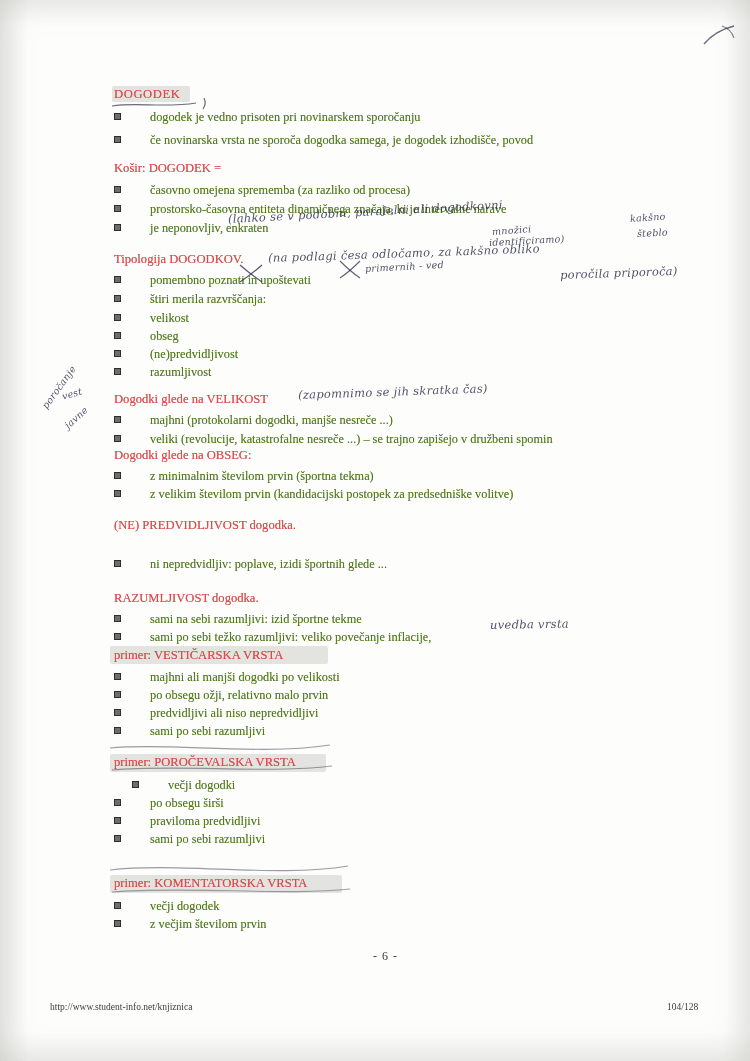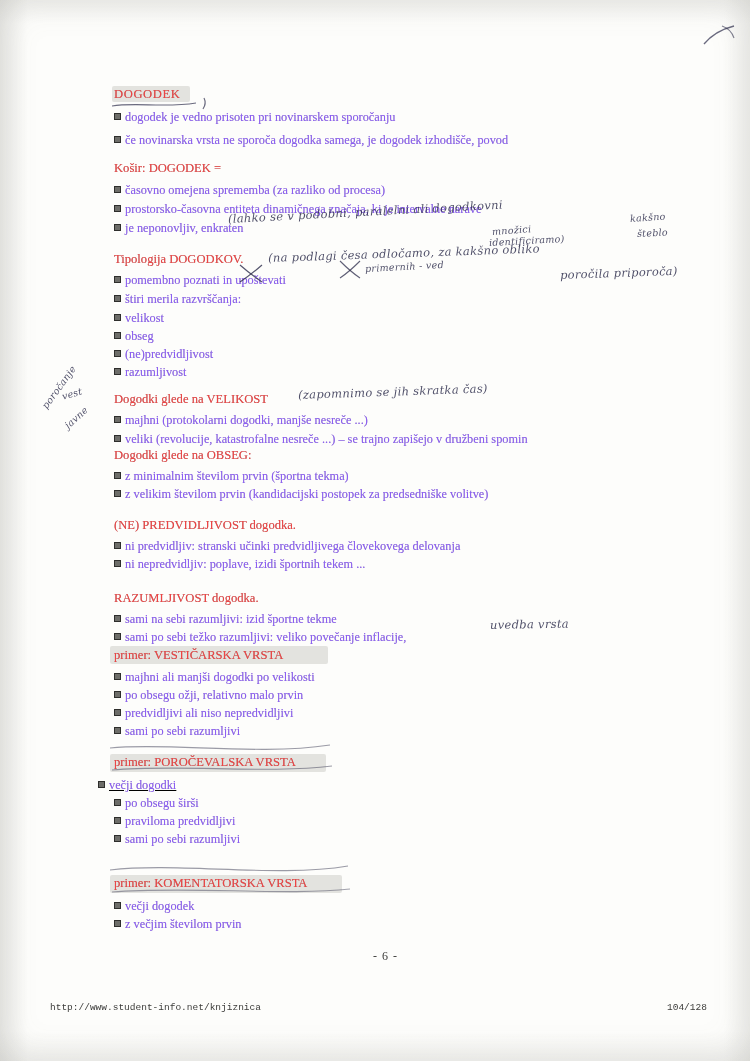--- a/index.html
+++ b/index.html
@@ -51,24 +51,25 @@
     flex: none;
   }
   .sq::after {
     content: "";
     position: absolute;
     left: 1px; top: 1px;
     width: 5px; height: 5px;
     background: #6d6d69;
   }
   .txt {
-    color: #8b5cf6;
+    color: #4d7c0f;
     font-size: 12.3px;
     line-height: 18px;
     text-shadow: 0 0 0.6px rgba(80,80,80,0.40);
+    margin-left: 25px;
   }
   .heading {
     position: absolute;
     color: #ef4444;
     font-size: 12.6px;
     white-space: nowrap;
     text-shadow: 0 0 0.6px rgba(70,70,70,0.5);
   }
   
   .hl {
@@ -85,21 +86,21 @@
     font-style: italic;
     font-size: 11.5px;
     white-space: nowrap;
     opacity: 0.82;
     transform-origin: left center;
     letter-spacing: 0.3px;
   }
   .pen-sm { font-size: 9.5px; }
   .footer-left, .footer-right {
     position: absolute;
-    font-family: Liberation Mono, monospace;
+    font-family: Liberation Serif, serif;
     font-size: 9.5px;
     color: #3c3c3a;
   }
   .pagenum {
     position: absolute;
     font-size: 12px;
     color: #3c3c3a;
     letter-spacing: 1px;
   }
   svg.ink { position: absolute; overflow: visible; pointer-events: none; }
@@ -180,27 +181,23 @@
   <div class="bullet-line" style="left:114px; top:467px;">
     <span class="sq"></span>
     <span class="txt">z minimalnim številom prvin (športna tekma)</span>
   </div>
   <div class="bullet-line" style="left:114px; top:485px;">
     <span class="sq"></span>
     <span class="txt">z velikim številom prvin (kandidacijski postopek za predsedniške volitve)</span>
   </div>
 
   <div class="heading" style="left:114px; top:518px;">(NE) PREDVIDLJIVOST dogodka.</div>
-  <div class="bullet-line" style="left:114px; top:537px;">
-    <span class="sq"></span>
-    <span class="txt">ni predvidljiv: stranski učinki predvidljivega človekovega delovanja</span>
-  </div>
   <div class="bullet-line" style="left:114px; top:555px;">
     <span class="sq"></span>
-    <span class="txt">ni nepredvidljiv: poplave, izidi športnih tekem ...</span>
+    <span class="txt">ni nepredvidljiv: poplave, izidi športnih glede ...</span>
   </div>
 
   <div class="heading" style="left:114px; top:591px;">RAZUMLJIVOST dogodka.</div>
   <div class="bullet-line" style="left:114px; top:610px;">
     <span class="sq"></span>
     <span class="txt">sami na sebi razumljivi: izid športne tekme</span>
   </div>
   <div class="bullet-line" style="left:114px; top:628px;">
     <span class="sq"></span>
     <span class="txt">sami po sebi težko razumljivi: veliko povečanje inflacije,</span>
@@ -224,21 +221,21 @@
     <span class="sq"></span>
     <span class="txt">sami po sebi razumljivi</span>
   </div>
 
   <div class="hl" style="left:110px; top:754px; width:216px; height:18px;"></div>
   <div class="heading" style="left:114px; top:755px;">primer: POROČEVALSKA VRSTA</div>
   <svg class="ink" style="left:108px; top:740px; width:230px; height:34px;">
     <path d="M2,8 C60,2 150,16 222,5" stroke="#4a4a60" stroke-width="1.1" fill="none" opacity="0.55"></path>
     <path d="M4,30 C70,24 160,34 224,26" stroke="#4a4a60" stroke-width="1.1" fill="none" opacity="0.55"></path>
   </svg>
-  <div class="bullet-line" style="left:98px; top:776px;text-decoration:underline;">
+  <div class="bullet-line" style="left:132px; top:776px;">
     <span class="sq"></span>
     <span class="txt">večji dogodki</span>
   </div>
   <div class="bullet-line" style="left:114px; top:794px;">
     <span class="sq"></span>
     <span class="txt">po obsegu širši</span>
   </div>
   <div class="bullet-line" style="left:114px; top:812px;">
     <span class="sq"></span>
     <span class="txt">praviloma predvidljivi</span>

